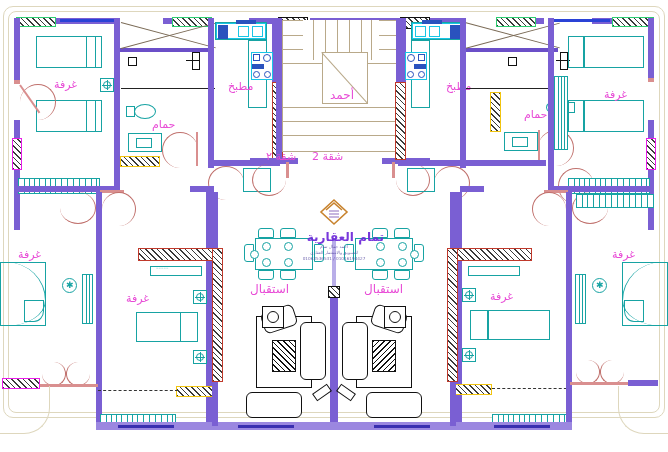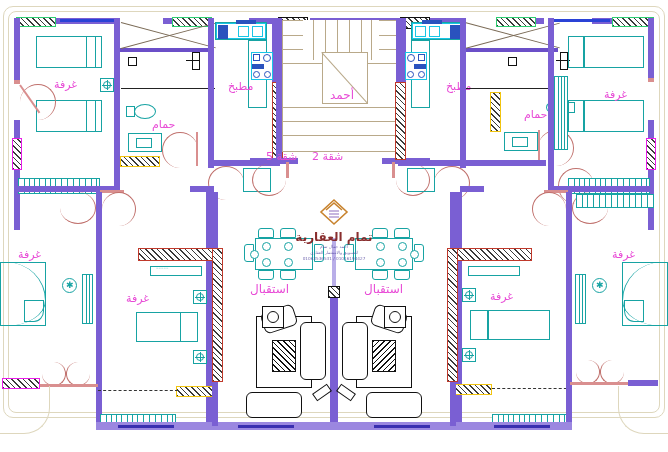--- a/index.html
+++ b/index.html
@@ -53,21 +53,21 @@
   .stair.v i{top:0;bottom:0;width:1px;height:auto;left:auto;right:auto;}
 
   
   .boundary{border:1px solid #ded7bd;background:transparent;}
 
   
   .dash{border-top:1.2px dashed #333;height:0;}
 
   
   #wm{z-index:40;text-align:center;}
-  #wm .wm-word{color:#7f1d1d;font-size:12px;font-weight:bold;direction:rtl;opacity:.92;}
+  #wm .wm-word{color:#6d28d9;font-size:12px;font-weight:bold;direction:rtl;opacity:.92;text-align:right;}
   #wm .wm-line{color:#5a4fa3;font-size:4.2px;direction:rtl;opacity:.85;line-height:1.45;white-space:nowrap;}
   .sofa2{border:1.2px solid #111;border-radius:6px;background:#fff;}
   .carpet{border:1.6px solid #111;background:#fff;}
   .carpet-in{border:1.2px solid #111;background:#fff;}
 
   .circ{border-radius:50%;}
   .tealcirc{border:1.1px solid #17a3a3;border-radius:50%;background:#fff;}
   .asterisk{color:#17a3a3;font-size:9px;line-height:1;}
 </style>
 </head>
@@ -202,21 +202,21 @@
   <div class="abs wall" style="left:396px;top:18px;width:6px;height:146px;"></div>
   <div class="abs wall" style="left:250px;top:158px;width:48px;height:6px;"></div>
   <div class="abs wall" style="left:382px;top:158px;width:48px;height:6px;"></div>
 
   <div class="abs arc arc-bl" style="left:252px;top:164px;width:34px;height:32px;"></div>
   <div class="abs arc arc-br" style="left:396px;top:164px;width:34px;height:32px;"></div>
   <div class="abs wall-pink" style="left:286px;top:162px;width:3px;height:16px;"></div>
   <div class="abs wall-pink" style="left:392px;top:162px;width:3px;height:16px;"></div>
 
   <div class="abs lbl" style="left:312px;top:150px;">شقة 2</div>
-  <div class="abs lbl" style="left:266px;top:150px;">شقة 5</div>
+  <div class="abs lbl" style="left:266px;top:150px;">شقة ٢</div>
 
   <div class="abs wall" style="left:398px;top:18px;width:8px;height:140px;"></div>
   <div class="abs hatch hatch-red" style="left:395px;top:82px;width:11px;height:78px;"></div>
   <div class="abs fur-th" style="left:411px;top:22px;width:52px;height:18px;"></div>
   <div class="abs cyanbox" style="left:412px;top:23px;width:50px;height:16px;"></div>
   <div class="abs" style="left:429px;top:26px;width:11px;height:11px;border:1px solid #18c6e6;"></div>
   <div class="abs" style="left:415px;top:26px;width:11px;height:11px;border:1px solid #18c6e6;"></div>
   <div class="abs" style="left:450px;top:25px;width:10px;height:14px;background:#2a52be;"></div>
   <div class="abs" style="left:422px;top:20px;width:20px;height:4px;background:#2a52be;"></div>
   <div class="abs fur-th" style="left:411px;top:40px;width:19px;height:68px;"></div>

